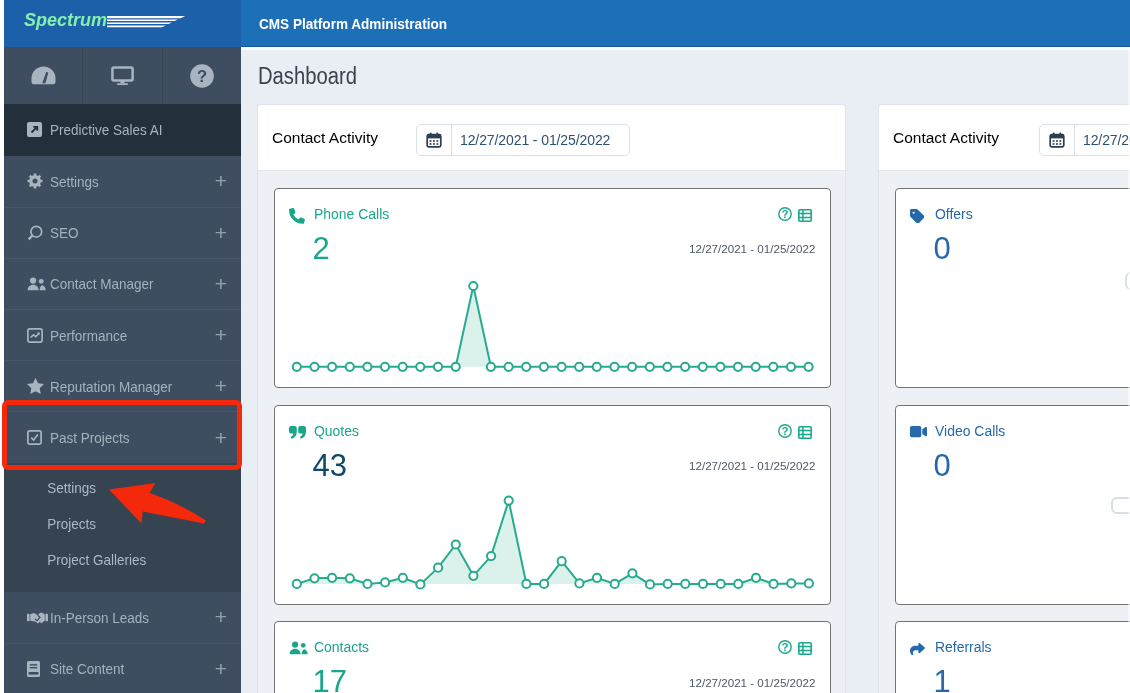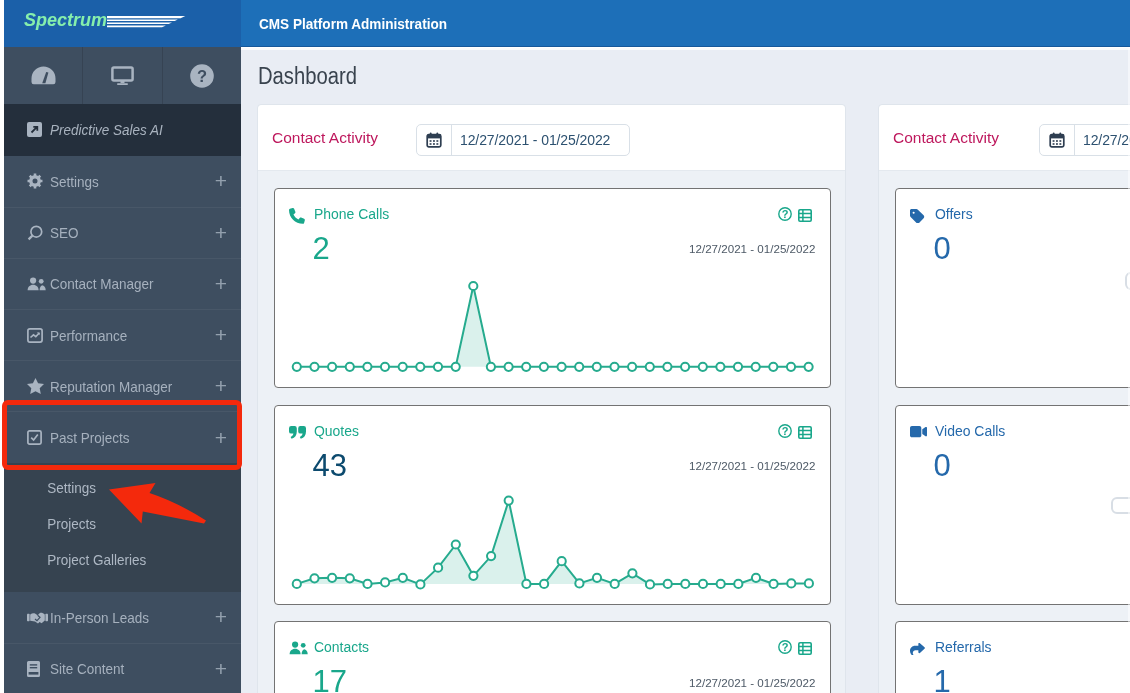--- a/index.html
+++ b/index.html
@@ -8,21 +8,21 @@
 #logo .sp { position:absolute; left:20px; top:9px; color:#86efac; font-size:18px; font-weight:bold;
   font-style:italic; line-height:18px; top:10.5px; }
 #topbar { position:absolute; left:241px; top:0; width:911px; height:47px; background:#1d6fb8; border-bottom:1px solid #16589a; }
 #topbar .t { position:absolute; left:18px; top:15px; color:#fff; font-size:15px; font-weight:bold; transform:scaleX(0.905); transform-origin:left center; }
 #sidebar { position:absolute; left:4px; top:47px; width:237px; height:646px; background:#3e4e60; }
 #iconrow { position:absolute; left:0; top:0; width:237px; height:57px; display:flex; }
 #iconrow .cell { flex:1; display:flex; align-items:center; justify-content:center;
   border-right:1px solid #364353; }
 #iconrow .cell:last-child { border-right:none; }
 #psai { position:absolute; left:0; top:57px; width:237px; height:51.5px; background:#242f3c;
-  display:flex; align-items:center;font-style:italic; }
+  display:flex; align-items:center; }
 #psai .mic { width:15px; margin-left:23px; display:flex; }
 #psai .mlabel { color:#a9b3bf; font-size:15px; margin-left:8px; transform:scaleX(0.9); transform-origin:left center; }
 #menu { position:absolute; left:0; top:108.5px; width:237px; }
 .mrow { height:51.2px; display:flex; align-items:center; position:relative;
   border-top:1px solid rgba(255,255,255,0.055); }
 .mrow:first-child { border-top:none; }
 .mic { width:22px; margin-left:23px; display:flex; }
 .mlabel { color:#a6b1be; font-size:15px; margin-left:1px; transform:scaleX(0.9); transform-origin:left center; white-space:nowrap; }
 .plus { position:absolute; right:14px; top:50%; transform:translateY(-50%); color:#93a0ae;
   font-size:21px; font-weight:300; }
@@ -32,21 +32,21 @@
   padding-left:48px; text-decoration:none; transform:scaleX(0.9); transform-origin:left center; }
 #lower { position:absolute; left:0; top:544.7px; width:237px; }
 #main { position:absolute; left:241px; top:48px; width:889px; height:645px; background:#e9edf4;
   overflow:hidden; }
 #main h1 { position:absolute; left:17px; top:17px; font-size:23px; line-height:23px; font-weight:normal;
   color:#39434e; transform:scaleX(0.88); transform-origin:left center; }
 .ocard { position:absolute; top:56px; width:589px; height:600px; background:#edf1f6;
   border:1px solid #dfe5ec; border-radius:4px; }
 .ohead { position:absolute; left:0; top:0; width:100%; height:66px; background:#fff;
   border-bottom:1px solid #e4e9ef; border-radius:4px 4px 0 0; }
-.ohead .htitle { position:absolute; left:14px; top:24px; font-size:15.5px; color:#be185d; }
+.ohead .htitle { position:absolute; left:14px; top:24px; font-size:15.5px; color:#000000; }
 .igroup { position:absolute; top:18.5px; height:32px; background:#fff; border:1px solid #d9e0e7;
   border-radius:5px; display:flex; align-items:center; }
 .iaddon { width:35px; display:flex; justify-content:center; align-items:center;
   border-right:1px solid #d9e0e7; height:100%; }
 .itext { font-size:14px; color:#2d5170; padding-left:8px; letter-spacing:-0.1px; }
 .icard { position:absolute; left:16.4px; width:557px; background:#fff;
   border:1px solid #737373; border-radius:4px; overflow:hidden; }
 .cic { position:absolute; left:14px; top:19px; }
 .ctitle { position:absolute; left:38.5px; top:16px; font-size:15.5px; transform:scaleX(0.9); transform-origin:left center; white-space:nowrap; }
 .chelp { position:absolute; top:18px; }

